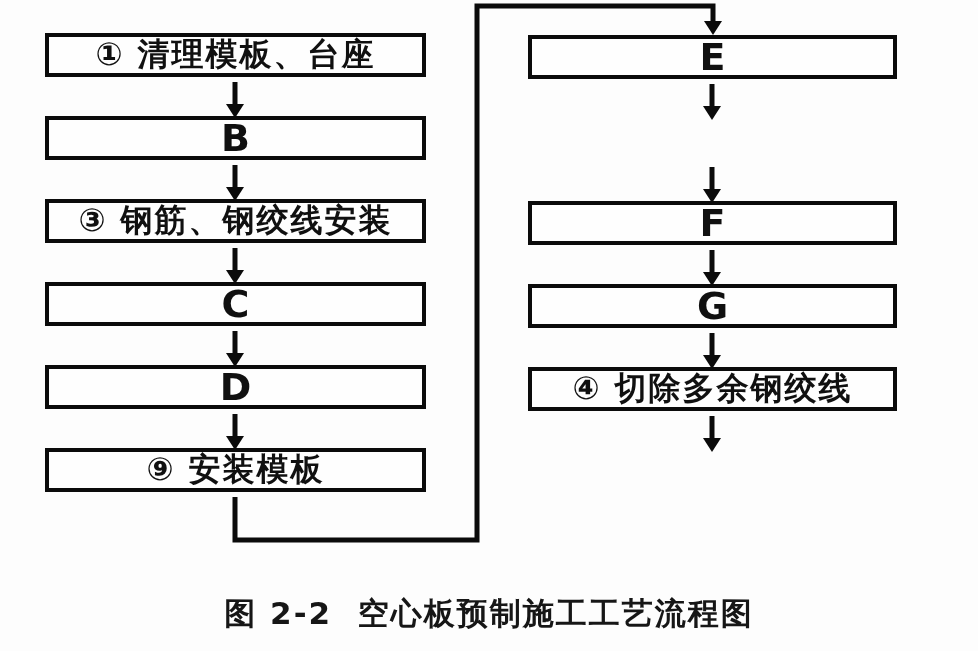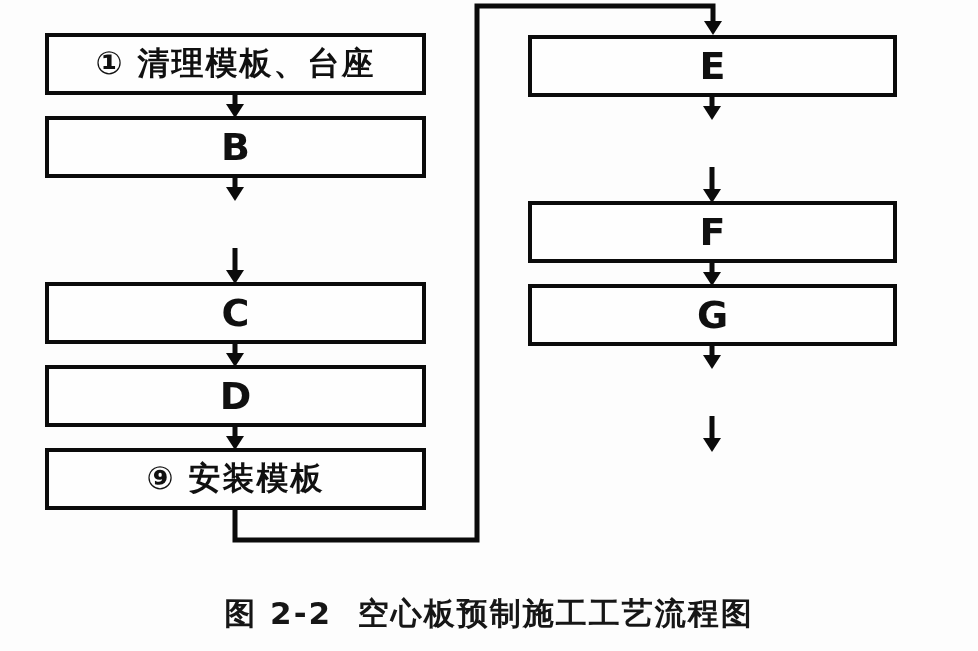--- a/index.html
+++ b/index.html
@@ -7,21 +7,21 @@
     width: 978px; height: 651px;
     background: #fdfdfd;
     font-family: "DejaVu Sans", "Liberation Sans", sans-serif;
     overflow: hidden;
   }
   .stage { position: relative; width: 978px; height: 651px; }
   .lines { position: absolute; left: 0; top: 0; }
   .box {
     position: absolute;
     box-sizing: border-box;
-    height: 62px;
+    height: 44px;
     border: 4px solid #0b0b0b;
     background: #fefefe;
     display: flex;
     align-items: center;
     justify-content: center;
     font-weight: bold;
     color: #101010;
     font-size: 32px;
     letter-spacing: 2px;
     white-space: pre;
@@ -92,23 +92,25 @@
     </g>
 
     <g>
       <path d="M 235 497 L 235 540 L 477 540 L 477 6 L 713 6 L 713 22"></path>
       <polygon points="704,21 722,21 713,35"></polygon>
     </g>
   </svg>
 
   <div class="box col-left" style="top:33px">① 清理模板、台座</div>
   <div class="box col-left letter" style="top:116px">B</div>
+  <div class="box col-left" style="top:199px">③ 钢筋、钢绞线安装</div>
   <div class="box col-left letter" style="top:282px">C</div>
   <div class="box col-left letter" style="top:365px">D</div>
   <div class="box col-left" style="top:448px">⑨ 安装模板</div>
 
   <div class="box col-right letter" style="top:35px">E</div>
   <div class="box col-right letter" style="top:201px">F</div>
   <div class="box col-right letter" style="top:284px">G</div>
+  <div class="box col-right" style="top:367px">④ 切除多余钢绞线</div>
 
   <div class="caption">图 2-2  空心板预制施工工艺流程图</div>
 
 </div>
 
 </body></html>

